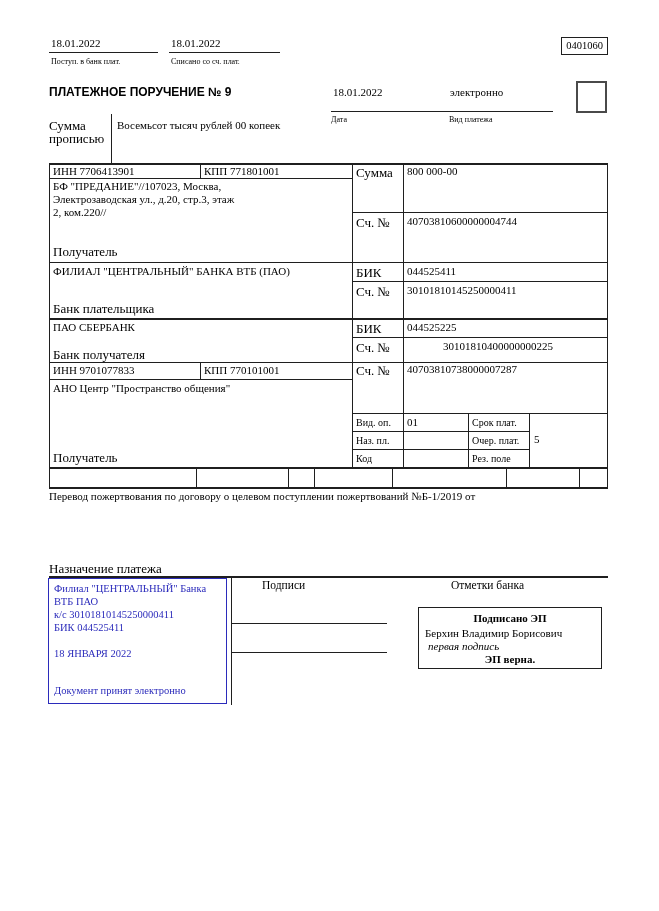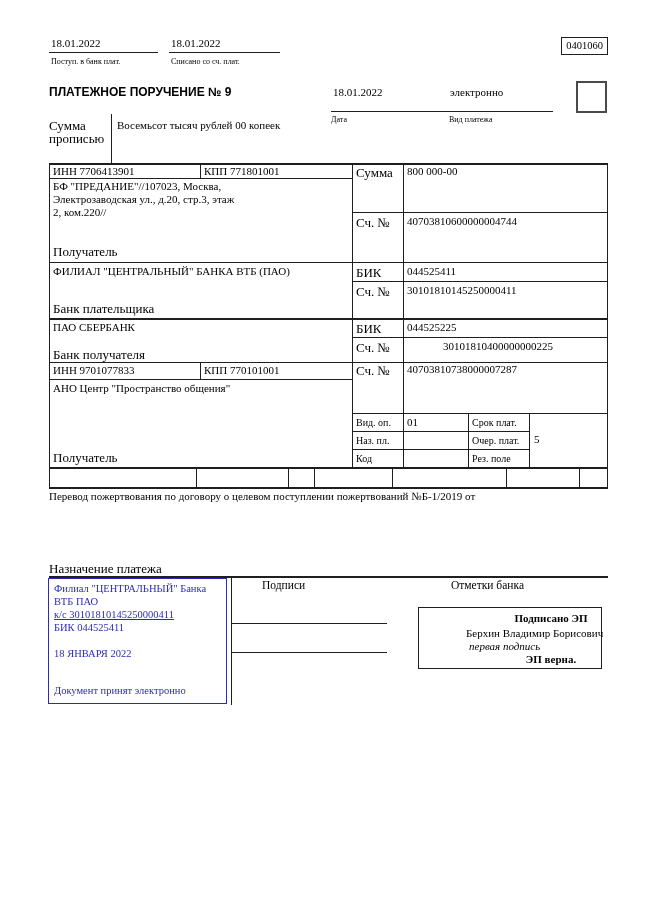--- a/index.html
+++ b/index.html
@@ -108,25 +108,25 @@
 
   
   .purpose1{left:49px;top:490px;}
   .purpose2{left:49px;top:504px;}
   .purpose-lbl{left:49px;top:562px;}
 
   
   .stamp-box{position:absolute;left:48px;top:578px;width:177px;height:124px;
              border:1.5px solid #2b2bbb;color:#2b2bbb;}
   .stamp-box .s{position:absolute;font-size:10.5px;line-height:12px;white-space:nowrap;left:5px;}
-  .s1{top:4px;} .s2{top:17px;} .s3{top:30px;text-decoration:underline;} .s4{top:43px;} .s5{top:69px;} .s6{top:106px;}
+  .s1{top:4px;} .s2{top:17px;} .s3{top:30px;} .s4{top:43px;} .s5{top:69px;} .s6{top:106px;}
   .sig-hdr{left:262px;top:579px;font-size:11.5px;}
   .marks-hdr{left:451px;top:579px;font-size:11.5px;}
   .signed-box{position:absolute;left:418px;top:607px;width:182px;height:60px;border:1px solid #1f1f1f;}
-  .signed-box .st{position:absolute;font-size:11px;line-height:13px;white-space:nowrap;margin-left:41px;}
+  .signed-box .st{position:absolute;font-size:11px;line-height:13px;white-space:nowrap;}
   .sg1{top:4px;left:0;width:182px;text-align:center;font-weight:bold;}
   .sg2{top:19px;left:6px;}
   .sg3{top:32px;left:9px;font-style:italic;font-size:10.5px;}
   .sg4{top:45px;left:0;width:182px;text-align:center;font-weight:bold;}
 </style>
 </head>
 <body>
 
 <div class="page">
 

